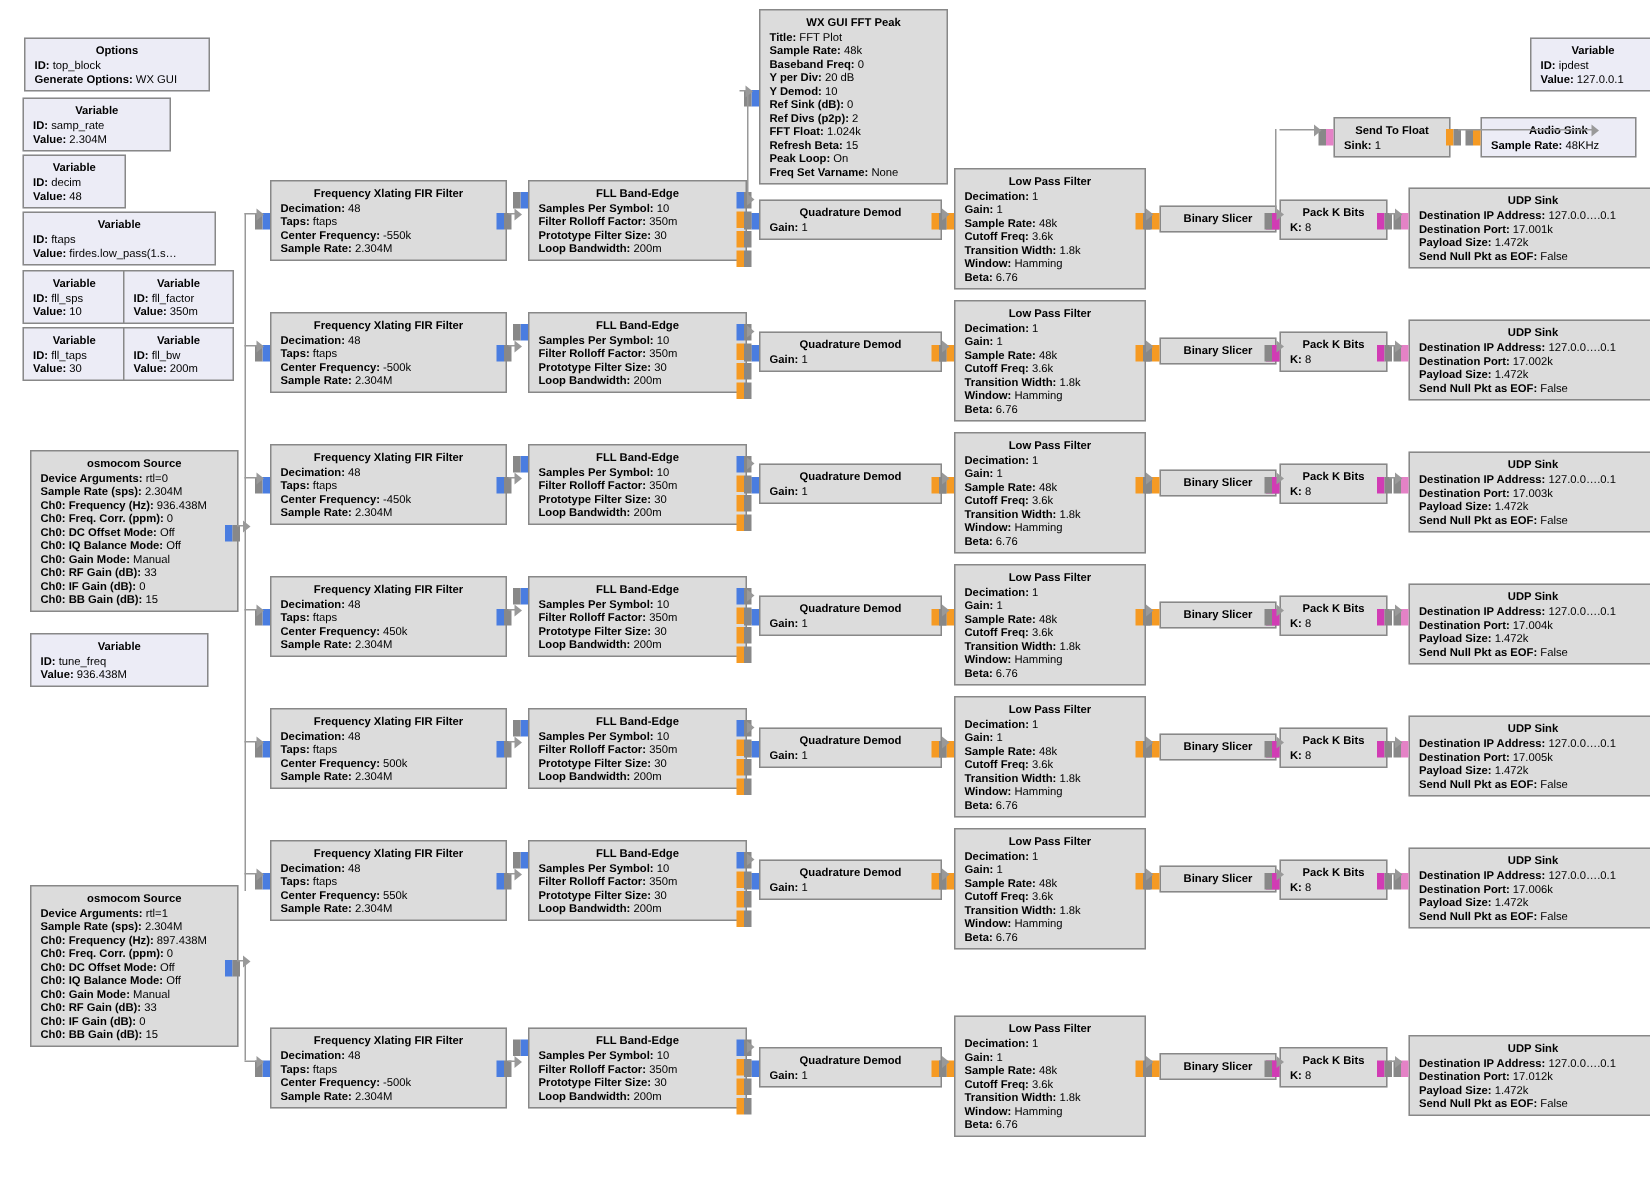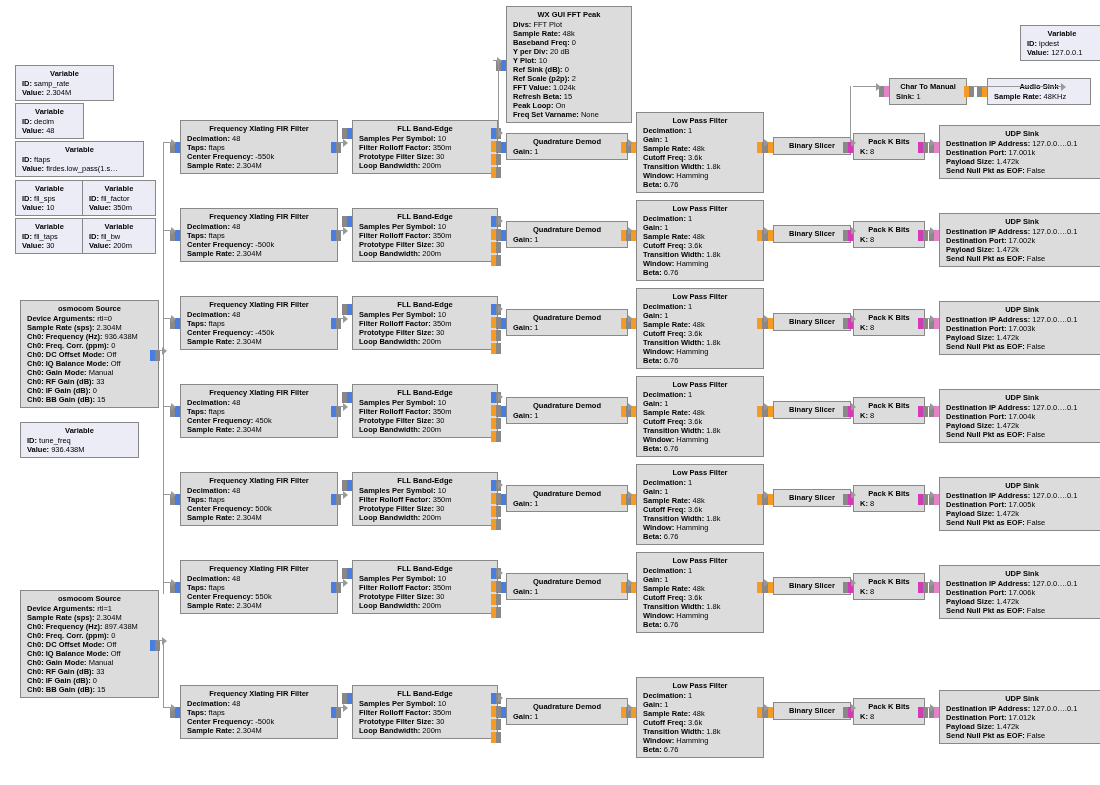--- a/index.html
+++ b/index.html
@@ -16,20 +16,25 @@
 .magenta{background:#D13CB4;}
 .pink{background:#E482C6;}
 .tab{position:absolute;width:5px;height:11px;background:#888;}
 .arrow{position:absolute;height:1px;background:#999;}
 .arrow::after{content:"";position:absolute;right:-4px;top:-3px;width:0;height:0;border-left:5px solid #999;border-top:4px solid transparent;border-bottom:4px solid transparent;}
 .vline{position:absolute;width:1px;background:#999;}
 </style>
 </head>
 <body>
 <div class="canvas" id="canvas">
+    <div class="block lav" style="left: 16px; top: 25px; width: 110px;">
+      <div class="title">Options</div>
+      <div class="field"><span class="k">ID:</span> top_block</div>
+      <div class="field"><span class="k">Generate Options:</span> WX GUI</div>
+    </div>
     <div class="block lav" style="left: 15px; top: 65px; width: 85px;">
       <div class="title">Variable</div>
       <div class="field"><span class="k">ID:</span> samp_rate</div>
       <div class="field"><span class="k">Value:</span> 2.304M</div>
     </div>
     <div class="block lav" style="left: 15px; top: 103px; width: 55px;">
       <div class="title">Variable</div>
       <div class="field"><span class="k">ID:</span> decim</div>
       <div class="field"><span class="k">Value:</span> 48</div>
     </div>
@@ -57,21 +62,21 @@
       <div class="title">Variable</div>
       <div class="field"><span class="k">ID:</span> fll_bw</div>
       <div class="field"><span class="k">Value:</span> 200m</div>
     </div>
     <div class="block lav" style="left: 1020px; top: 25px; width: 70px;">
       <div class="title">Variable</div>
       <div class="field"><span class="k">ID:</span> ipdest</div>
       <div class="field"><span class="k">Value:</span> 127.0.0.1</div>
     </div>
     <div class="block gry" style="left: 889px; top: 78px; width: 64px;">
-      <div class="title">Char To Manual</div>
+      <div class="title">Send To Float</div>
       <div class="field"><span class="k">Sink:</span> 1</div>
     </div>
     <div class="port pink" style="left: 884px; top: 86px;"></div>
     <div class="tab" style="left: 879px; top: 86px;"></div>
     <div class="port orange" style="left: 964px; top: 86px;"></div>
     <div class="tab" style="left: 969px; top: 86px;"></div>
     <div class="block lav" style="left: 987px; top: 78px; width: 90px;">
       <div class="title">Audio Sink</div>
       <div class="field"><span class="k">Sample Rate:</span> 48KHz</div>
     </div>
@@ -109,28 +114,28 @@
       <div class="field"><span class="k">Ch0: IQ Balance Mode:</span> Off</div>
       <div class="field"><span class="k">Ch0: Gain Mode:</span> Manual</div>
       <div class="field"><span class="k">Ch0: RF Gain (dB):</span> 33</div>
       <div class="field"><span class="k">Ch0: IF Gain (dB):</span> 0</div>
       <div class="field"><span class="k">Ch0: BB Gain (dB):</span> 15</div>
     </div>
     <div class="port blue" style="left: 150px; top: 640px;"></div>
     <div class="tab" style="left: 155px; top: 640px;"></div>
     <div class="block gry" style="left: 506px; top: 6px; width: 112px;">
       <div class="title">WX GUI FFT Peak</div>
-      <div class="field"><span class="k">Divs:</span> FFT Plot</div>
+      <div class="field"><span class="k">Title:</span> FFT Plot</div>
       <div class="field"><span class="k">Sample Rate:</span> 48k</div>
       <div class="field"><span class="k">Baseband Freq:</span> 0</div>
       <div class="field"><span class="k">Y per Div:</span> 20 dB</div>
-      <div class="field"><span class="k">Y Plot:</span> 10</div>
+      <div class="field"><span class="k">Y Demod:</span> 10</div>
       <div class="field"><span class="k">Ref Sink (dB):</span> 0</div>
-      <div class="field"><span class="k">Ref Scale (p2p):</span> 2</div>
-      <div class="field"><span class="k">FFT Value:</span> 1.024k</div>
+      <div class="field"><span class="k">Ref Divs (p2p):</span> 2</div>
+      <div class="field"><span class="k">FFT Float:</span> 1.024k</div>
       <div class="field"><span class="k">Refresh Beta:</span> 15</div>
       <div class="field"><span class="k">Peak Loop:</span> On</div>
       <div class="field"><span class="k">Freq Set Varname:</span> None</div>
     </div>
     <div class="port blue" style="left: 501px; top: 60px;"></div>
     <div class="tab" style="left: 496px; top: 60px;"></div>
     <div class="block gry" style="left: 180px; top: 120px; width: 144px;">
       <div class="title">Frequency Xlating FIR Filter</div>
       <div class="field"><span class="k">Decimation:</span> 48</div>
       <div class="field"><span class="k">Taps:</span> ftaps</div>

